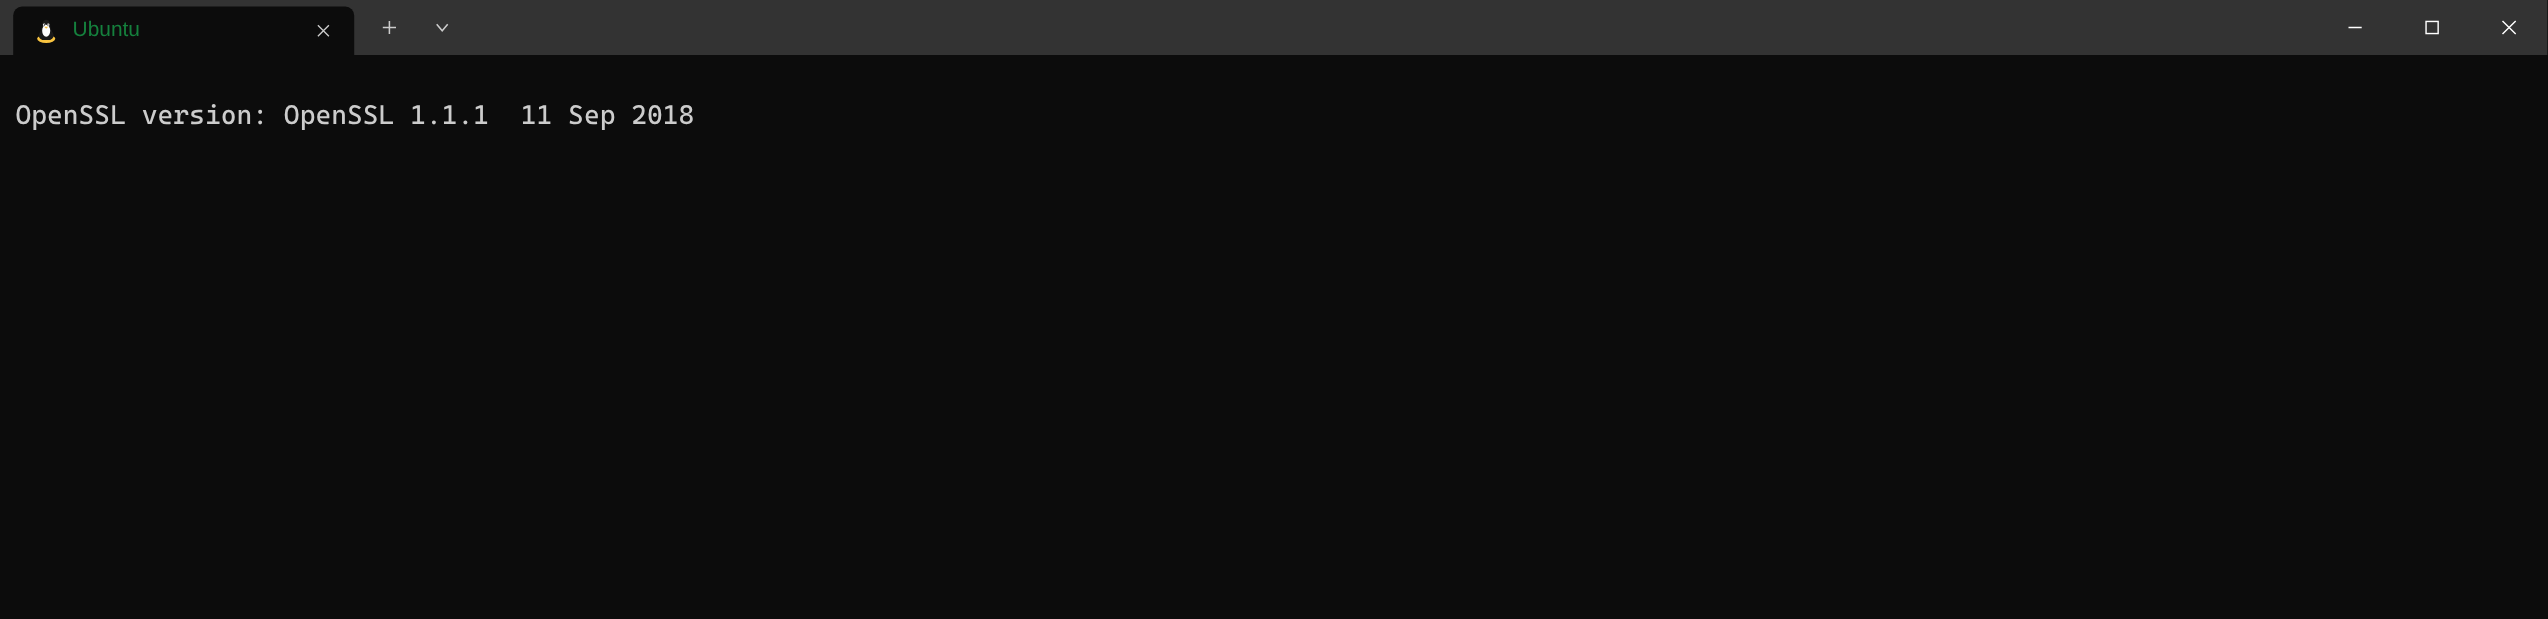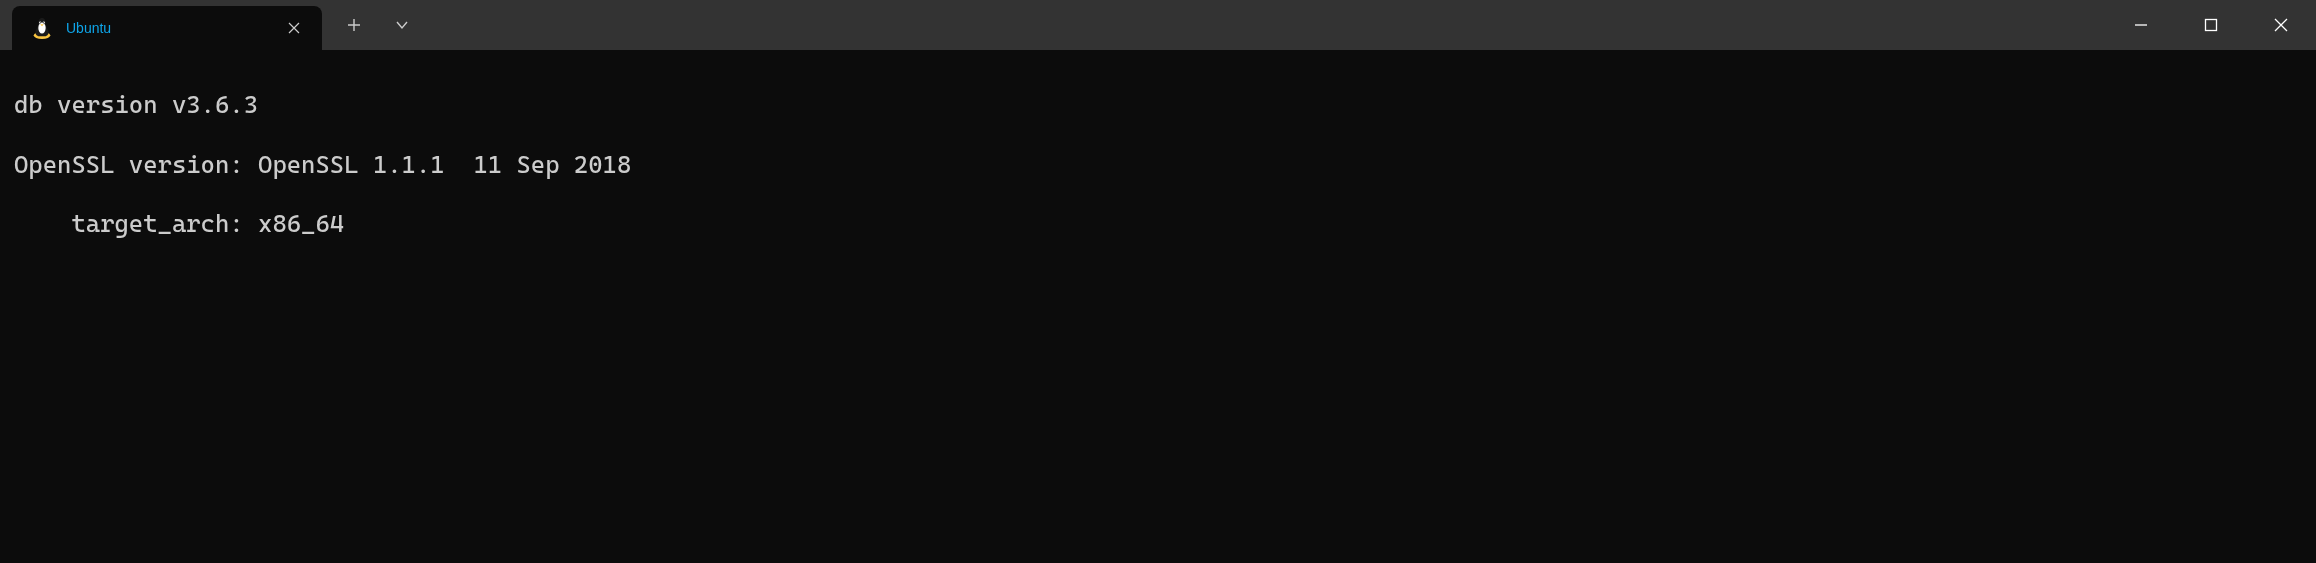--- a/index.html
+++ b/index.html
@@ -34,23 +34,23 @@
       position: relative;
     }
     .tab-icon {
       width: 24px;
       height: 24px;
       display: flex;
       align-items: center;
       justify-content: center;
     }
     .tab-title {
-      color: #0ea5e9;
+      color: #15803d;
       font-family: 'Segoe UI', sans-serif;
-      font-size: 14px;
+      font-size: 19px;
       flex: 1;
     }
     .tab-close {
       color: #cccccc;
       font-size: 16px;
       width: 20px;
       height: 20px;
       display: flex;
       align-items: center;
       justify-content: center;
@@ -148,19 +148,17 @@
     </div>
     <div class="win-btn">
       <svg width="14" height="14" viewBox="0 0 14 14">
           <path d="M1 1 L13 13 M13 1 L1 13" stroke="#ffffff" stroke-width="1.3"></path>
         </svg>
     </div>
   </div>
 </div>
 
 <div class="terminal">
-<span class="term-line">db version v3.6.3</span>
 <span class="term-line">OpenSSL version: OpenSSL 1.1.1  11 Sep 2018</span>
-<span class="term-line">    target_arch: x86_64</span>
 
 
 
 </div>
 
 </body></html>

